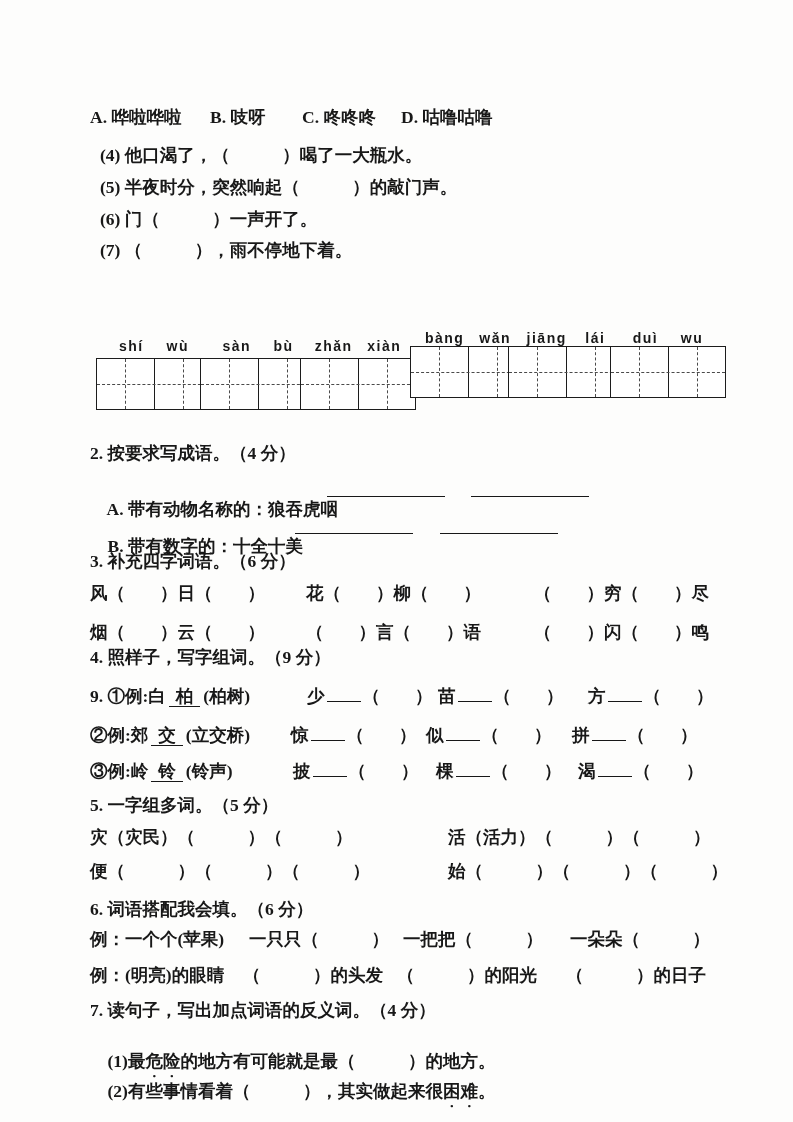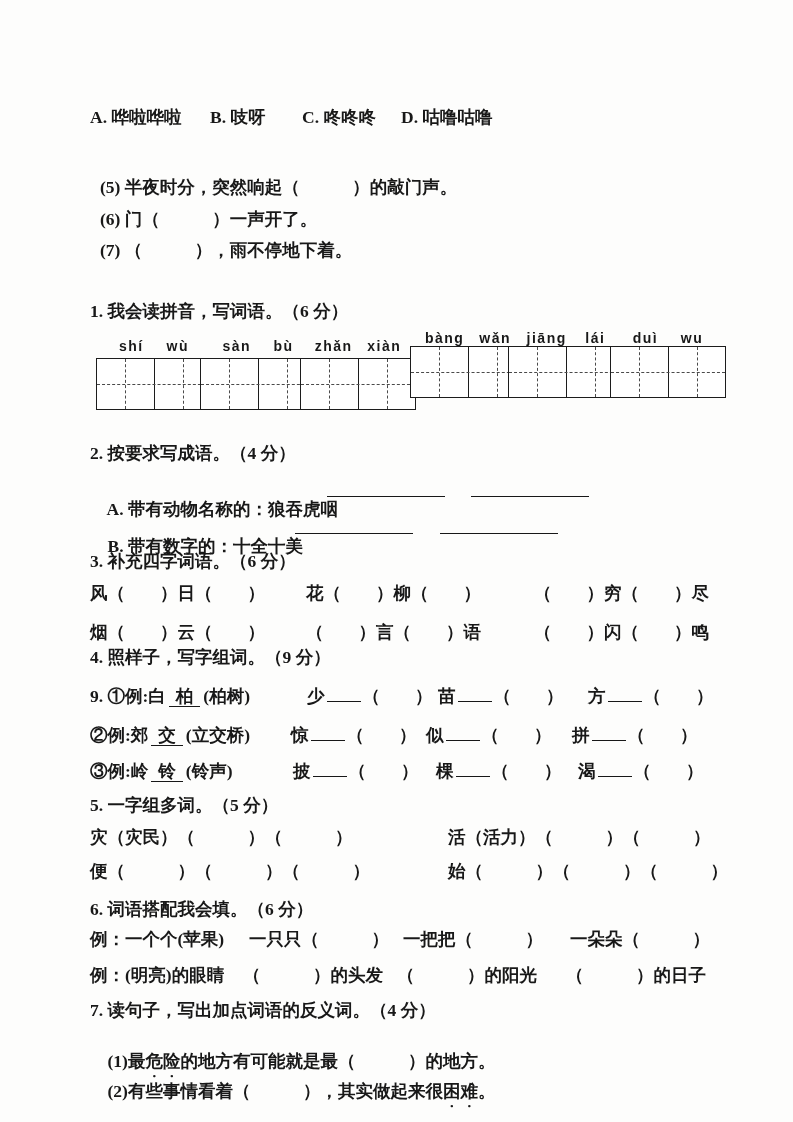--- a/index.html
+++ b/index.html
@@ -48,26 +48,26 @@
 
 <div class="page">
 
   <div class="ln" style="top:107px">
     <span class="col" style="left:0">A. 哗啦哗啦</span>
     <span class="col" style="left:120px">B. 吱呀</span>
     <span class="col" style="left:212px">C. 咚咚咚</span>
     <span class="col" style="left:311px">D. 咕噜咕噜</span>
   </div>
 
+  <div class="ln" style="top:145px;left:100px">(4) 他口渴了，（　　　）喝了一大瓶水。</div>
   <div class="ln" style="top:177px;left:100px">(5) 半夜时分，突然响起（　　　）的敲门声。</div>
   <div class="ln" style="top:209px;left:100px">(6) 门（　　　）一声开了。</div>
   <div class="ln" style="top:240px;left:100px">(7) （　　　），雨不停地下着。</div>
 
 
-  <div class="ln" style="top:301px">1. 我会读拼音，写词语。（6 分）</div>
 
   <div class="pyblock" style="top:330px">
     <div class="pg" style="left:0">
       <div class="pin">
         <span>shí</span>
         <span>wù</span>
       </div>
       <div class="box">
         <div class="cell"></div>
         <div class="cell"></div>

